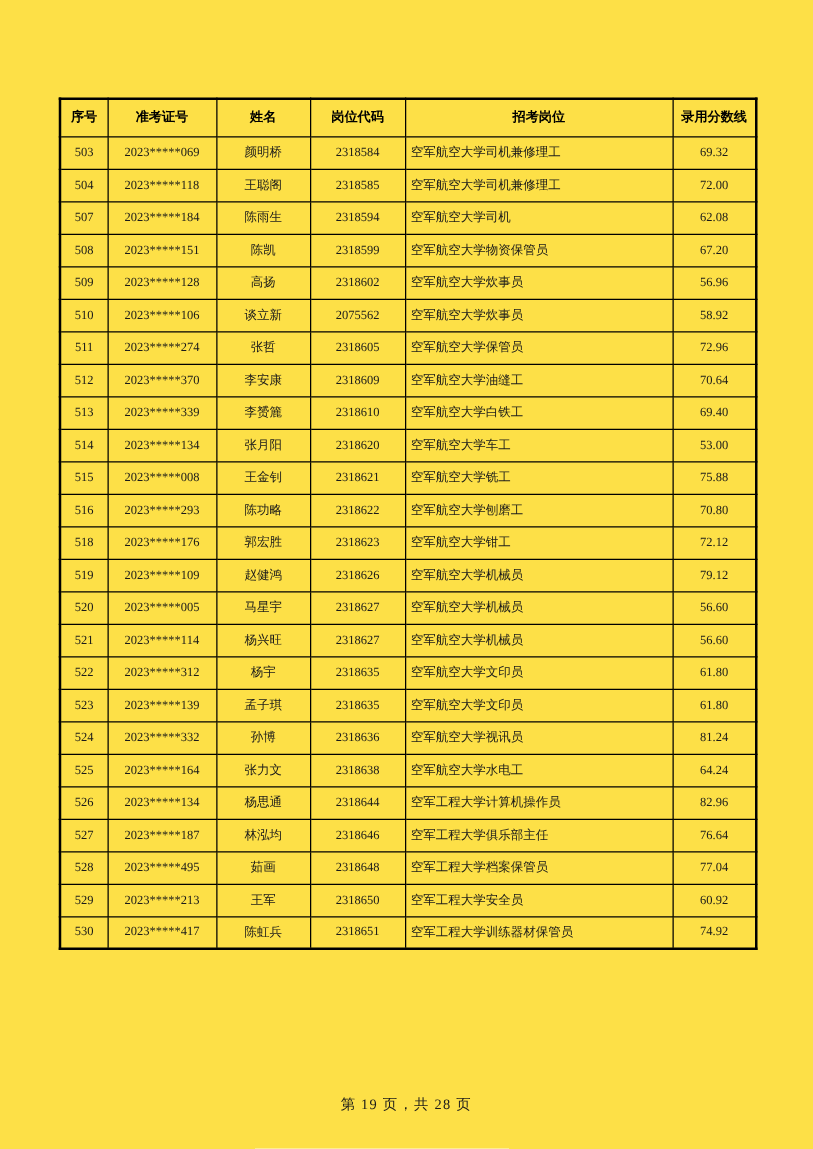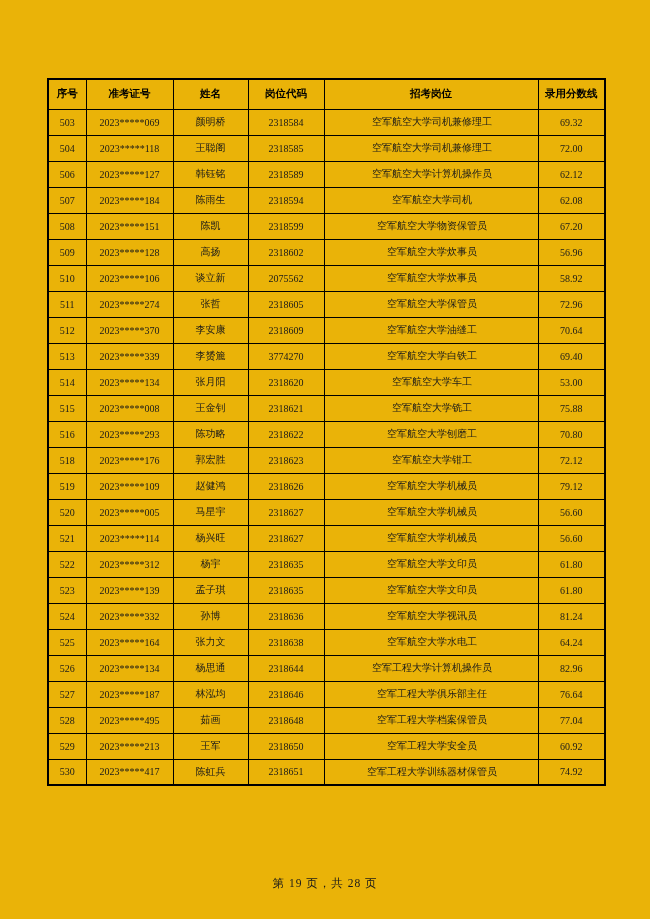--- a/index.html
+++ b/index.html
@@ -4,21 +4,21 @@
 <style>
   html, body {
     margin: 0;
     padding: 0;
     background: #ffffff;
   }
   .page {
     position: relative;
     width: 650px;
     height: 919px;
-    background: #eab308;
+    background: #fde047;
     font-family: "Liberation Serif", "DejaVu Serif", serif;
     color: #111111;
     overflow: hidden;
   }
   .score-table {
     position: absolute;
     left: 47px;
     top: 78px;
     border-collapse: collapse;
     table-layout: fixed;
@@ -41,21 +41,21 @@
   }
   .score-table td {
     height: 26px;
     font-size: 10px;
     text-align: center;
     padding: 0 2px;
     color: #1a1a1a;
   }
   
   .score-table td.col4 {
-    text-align: center;
+    text-align: left;
     padding-left: 4px;
   }
   .footer {
     position: absolute;
     top: 876px;
     left: 0;
     width: 100%;
     text-align: center;
     font-size: 11.5px;
     color: #1a1a1a;
@@ -97,28 +97,20 @@
         </tr>
         <tr>
           <td class="col0">504</td>
           <td class="col1">2023*****118</td>
           <td class="col2">王聪阁</td>
           <td class="col3">2318585</td>
           <td class="col4">空军航空大学司机兼修理工</td>
           <td class="col5">72.00</td>
         </tr>
         <tr>
-          <td class="col0">506</td>
-          <td class="col1">2023*****127</td>
-          <td class="col2">韩钰铭</td>
-          <td class="col3">2318589</td>
-          <td class="col4">空军航空大学计算机操作员</td>
-          <td class="col5">62.12</td>
-        </tr>
-        <tr>
           <td class="col0">507</td>
           <td class="col1">2023*****184</td>
           <td class="col2">陈雨生</td>
           <td class="col3">2318594</td>
           <td class="col4">空军航空大学司机</td>
           <td class="col5">62.08</td>
         </tr>
         <tr>
           <td class="col0">508</td>
           <td class="col1">2023*****151</td>
@@ -156,21 +148,21 @@
           <td class="col1">2023*****370</td>
           <td class="col2">李安康</td>
           <td class="col3">2318609</td>
           <td class="col4">空军航空大学油缝工</td>
           <td class="col5">70.64</td>
         </tr>
         <tr>
           <td class="col0">513</td>
           <td class="col1">2023*****339</td>
           <td class="col2">李赟簏</td>
-          <td class="col3">3774270</td>
+          <td class="col3">2318610</td>
           <td class="col4">空军航空大学白铁工</td>
           <td class="col5">69.40</td>
         </tr>
         <tr>
           <td class="col0">514</td>
           <td class="col1">2023*****134</td>
           <td class="col2">张月阳</td>
           <td class="col3">2318620</td>
           <td class="col4">空军航空大学车工</td>
           <td class="col5">53.00</td>

